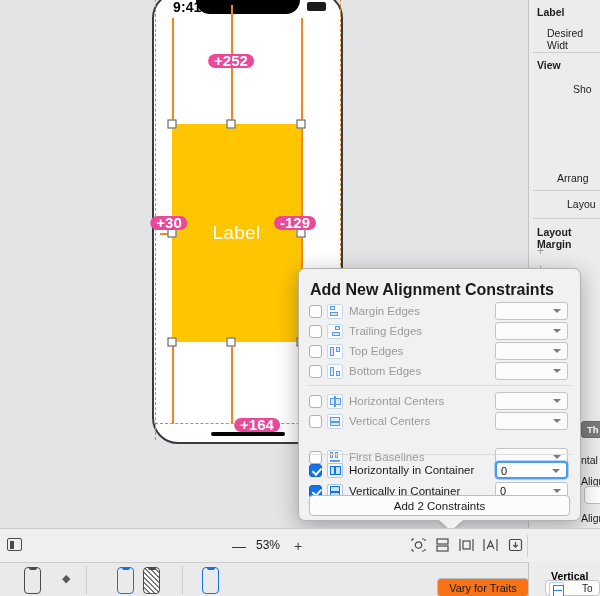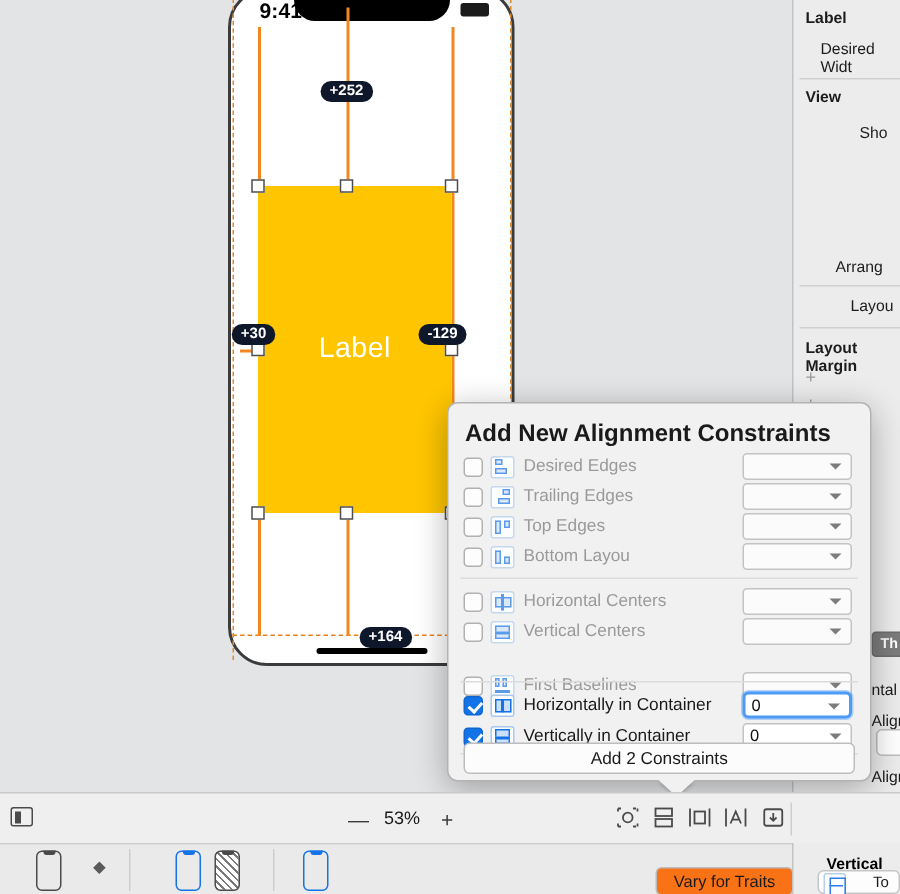--- a/index.html
+++ b/index.html
@@ -68,22 +68,22 @@
     font-size: 19px; letter-spacing: .3px;
   }
 
   
   .cline-v { position: absolute; width: 0; border-left: 2px solid #f2871e; }
   .cline-h { position: absolute; height: 0; border-top: 2px solid #f2871e; }
 
   
   .badge {
     position: absolute;
-    background: #0f172a; color: #fff;
-    font-size: 10px; font-weight: bold;
+    background: #ec4899; color: #fff;
+    font-size: 15px; font-weight: bold;
     padding: 1px 6px 2px; border-radius: 7px;
     white-space: nowrap; line-height: 11px;
     transform: translate(-50%, -50%);
   }
 
   
   .handle {
     position: absolute; width: 9px; height: 9px;
     background: #ffffff; border: 1.5px solid #4d4d4d;
     transform: translate(-50%, -50%);
@@ -332,21 +332,21 @@
   <div class="popover">
     <div class="pop-arrow"></div>
     <div class="pop-title">Add New Alignment Constraints</div>
 
     <div class="pop-row" style="top:32px;">
       <span class="chk"></span>
       <span class="align-icon">
         <i style="left:2px;  top:1.5px; width:5px; height:4px;"></i>
         <i style="left:2px;  top:7.5px; width:8px; height:4px;"></i>
       </span>
-      <span class="row-label">Desired Edges</span>
+      <span class="row-label">Margin Edges</span>
       <span class="combo">
         <span class="combo-val"></span>
         <span class="combo-arrow"></span>
       </span>
     </div>
 
     <div class="pop-row" style="top:52px;">
       <span class="chk"></span>
       <span class="align-icon">
         <i style="left:7px; top:1.5px; width:5px; height:4px;"></i>
@@ -371,21 +371,21 @@
         <span class="combo-arrow"></span>
       </span>
     </div>
 
     <div class="pop-row" style="top:92px;">
       <span class="chk"></span>
       <span class="align-icon">
         <i style="left:2px; top:2px;   width:4px; height:9px;"></i>
         <i style="left:8px; top:6px;   width:4px; height:5px;"></i>
       </span>
-      <span class="row-label">Bottom Layou</span>
+      <span class="row-label">Bottom Edges</span>
       <span class="combo">
         <span class="combo-val"></span>
         <span class="combo-arrow"></span>
       </span>
     </div>
 
     <div class="pop-div" style="top:116px;"></div>
 
     <div class="pop-row" style="top:122px;">
       <span class="chk"></span>

